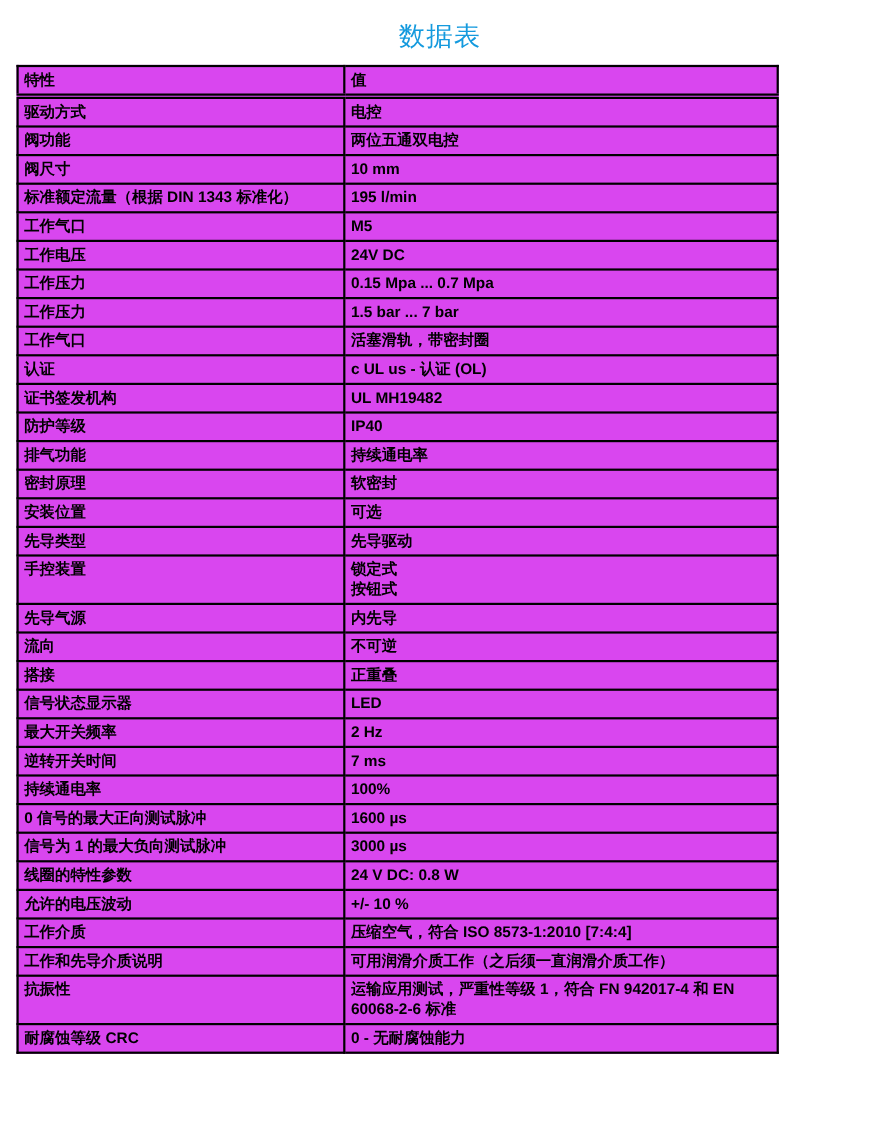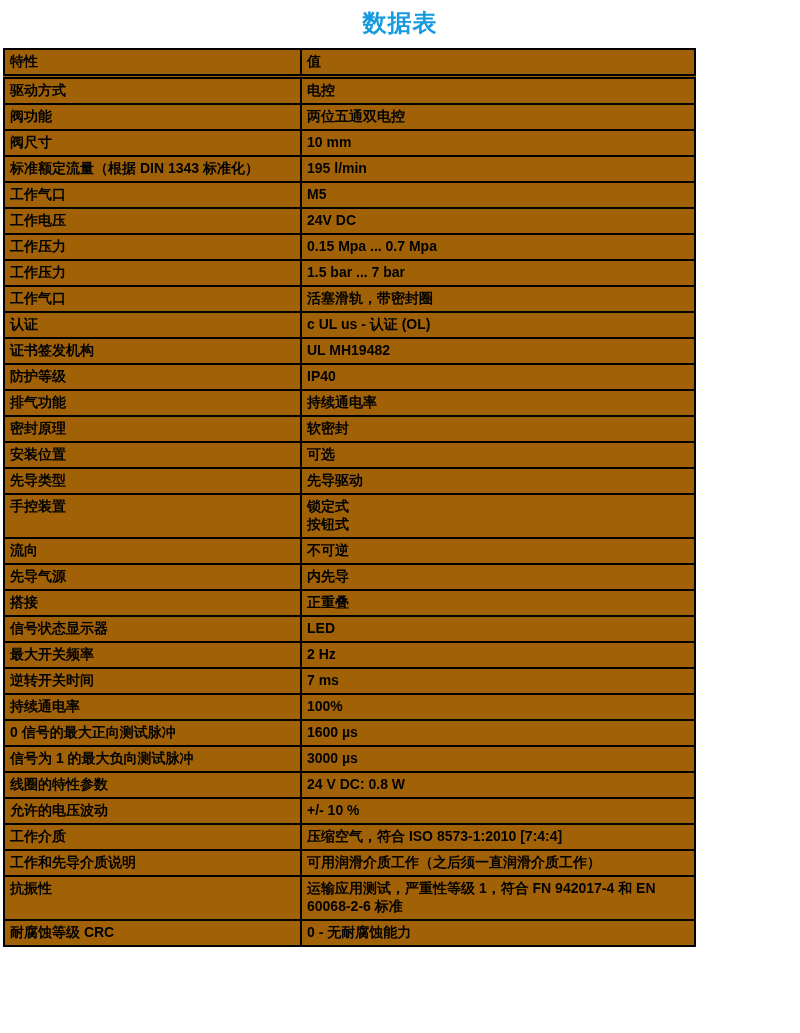--- a/index.html
+++ b/index.html
@@ -11,31 +11,31 @@
     width: 800px;
     height: 1033px;
     font-family: "Liberation Sans", sans-serif;
     color: #000000;
     overflow: hidden;
   }
   .page-title {
     text-align: center;
     font-size: 24px;
     line-height: 28px;
-    font-weight: bold;
+    font-weight: normal;
     color: #149ade;
-    margin: 9px 0 11px 0;
+    margin: 20px 0 11px 0;
     letter-spacing: 1px;
   }
   table.spec-table {
     border-collapse: collapse;
     table-layout: fixed;
     width: 693px;
-    margin-left: 3px;
-    background: #a16207;
+    margin-left: 15px;
+    background: #d946ef;
   }
   table.spec-table col.c1 { width: 297px; }
   table.spec-table th,
   table.spec-table td {
     border: 2px solid #000000;
     font-size: 14px;
     line-height: 18px;
     font-weight: bold;
     text-align: left;
     vertical-align: top;
@@ -127,26 +127,26 @@
       <tr>
         <td>先导类型</td>
         <td>先导驱动</td>
       </tr>
       <tr>
         <td>手控装置</td>
         <td>锁定式
 按钮式</td>
       </tr>
       <tr>
+        <td>先导气源</td>
+        <td>内先导</td>
+      </tr>
+      <tr>
         <td>流向</td>
         <td>不可逆</td>
-      </tr>
-      <tr>
-        <td>先导气源</td>
-        <td>内先导</td>
       </tr>
       <tr>
         <td>搭接</td>
         <td>正重叠</td>
       </tr>
       <tr>
         <td>信号状态显示器</td>
         <td>LED</td>
       </tr>
       <tr>

